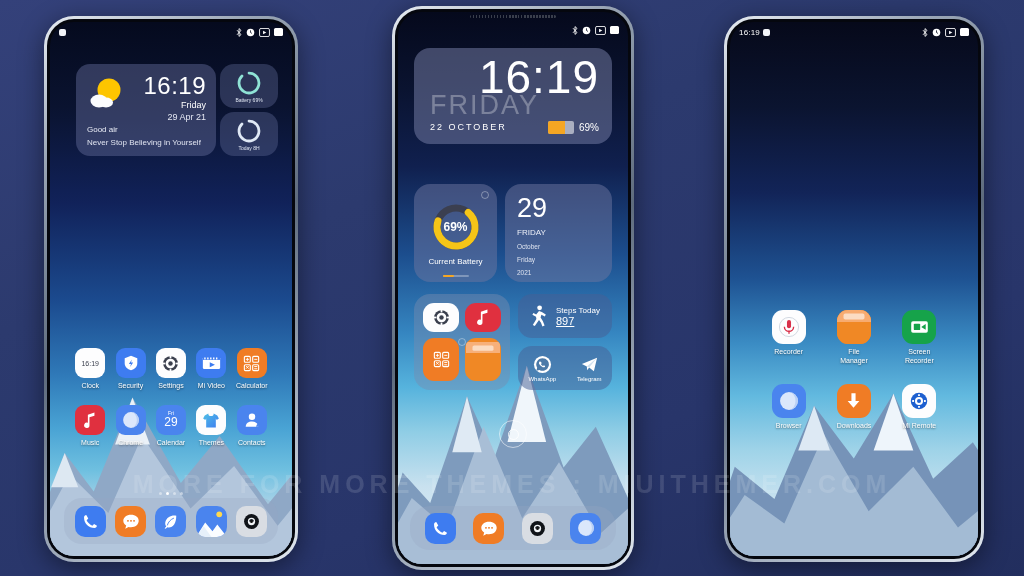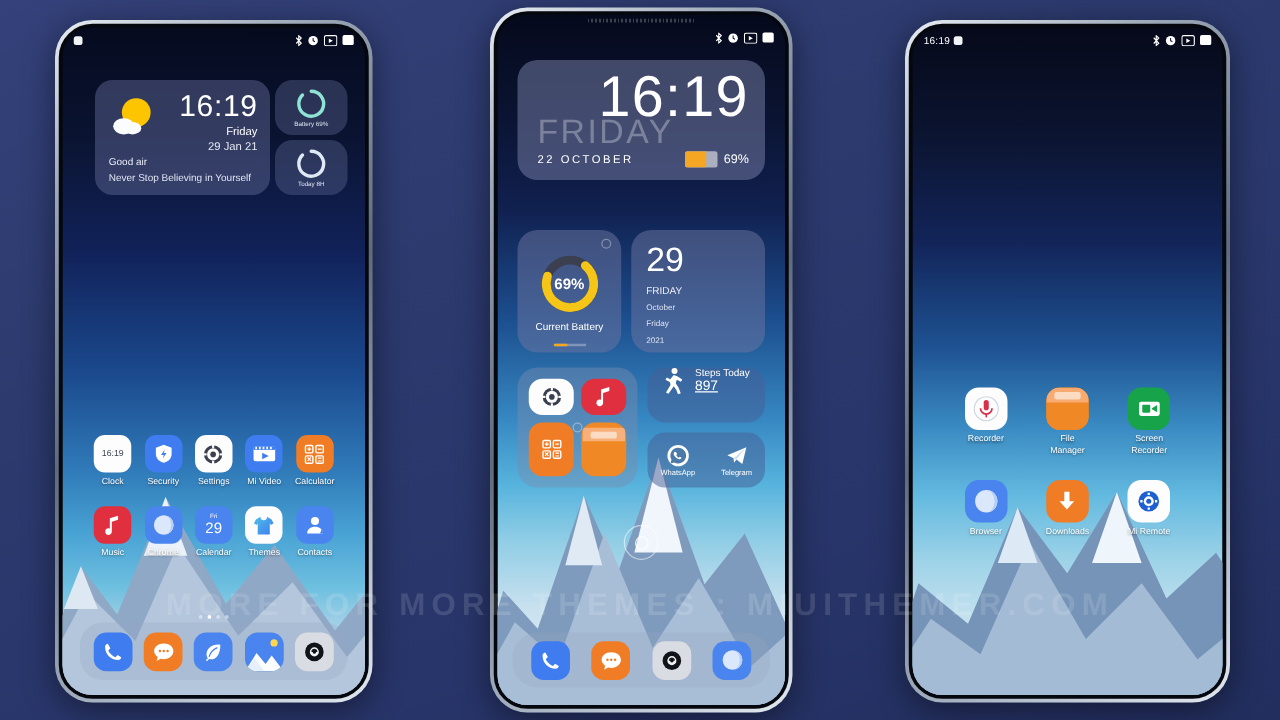--- a/index.html
+++ b/index.html
@@ -266,21 +266,21 @@
     background: rgba(120,140,175,0.45);
     border-radius: 16px;
     display: grid; grid-template-columns: 1fr 1fr;
     gap: 6px; padding: 9px; position: relative;
   }
   .p2-folder .appicon { width: 100%; height: 100%; border-radius: 11px; }
   .p2-right { flex: 1; display: flex; flex-direction: column; gap: 8px; }
   .p2-steps {
     flex: 1; background: rgba(70,95,150,0.52);
     border-radius: 14px;
-    display: flex; align-items: flex-start; gap: 8px; padding: 0 12px;
+    display: flex; align-items: center; gap: 8px; padding: 0 12px;
   }
   .p2-steps .txt { display: flex; flex-direction: column; }
   .p2-steps .t1 { font-size: 8px; color: #fff; }
   .p2-steps .t2 { font-size: 11px; color: #fff; text-decoration: underline; }
   .p2-chat {
     flex: 1; background: rgba(70,95,150,0.52);
     border-radius: 14px;
     display: flex; align-items: center; justify-content: space-around;
   }
   .p2-chat .ci { display: flex; flex-direction: column; align-items: center; gap: 2px; }
@@ -350,21 +350,21 @@
 
       <div class="p1-widget">
         <div class="p1-card-main">
           <svg class="p1-sun" viewBox="0 0 40 34">
             <circle cx="21" cy="13" r="11.5" fill="#fdc500"></circle>
             <ellipse cx="11" cy="24" rx="8.5" ry="6.5" fill="#fbfcfe"></ellipse>
             <ellipse cx="18" cy="25.5" rx="7" ry="5" fill="#fbfcfe"></ellipse>
           </svg>
           <div class="p1-time">16:19</div>
           <div class="p1-day">Friday</div>
-          <div class="p1-date">29 Jan 21</div>
+          <div class="p1-date">29 Apr 21</div>
           <div class="p1-air">Good air</div>
           <div class="p1-quote">Never Stop Believing in Yourself</div>
         </div>
         <div class="p1-side">
           <div class="p1-side-card">
             <svg width="26" height="26" viewBox="0 0 34 34">
               <path d="M17 4 a13 13 0 1 1 -9.2 3.8" stroke="#8fe3d5" stroke-width="3.6" fill="none" stroke-linecap="round"></path>
             </svg>
             <span class="lbl">Battery 69%</span>
           </div>

